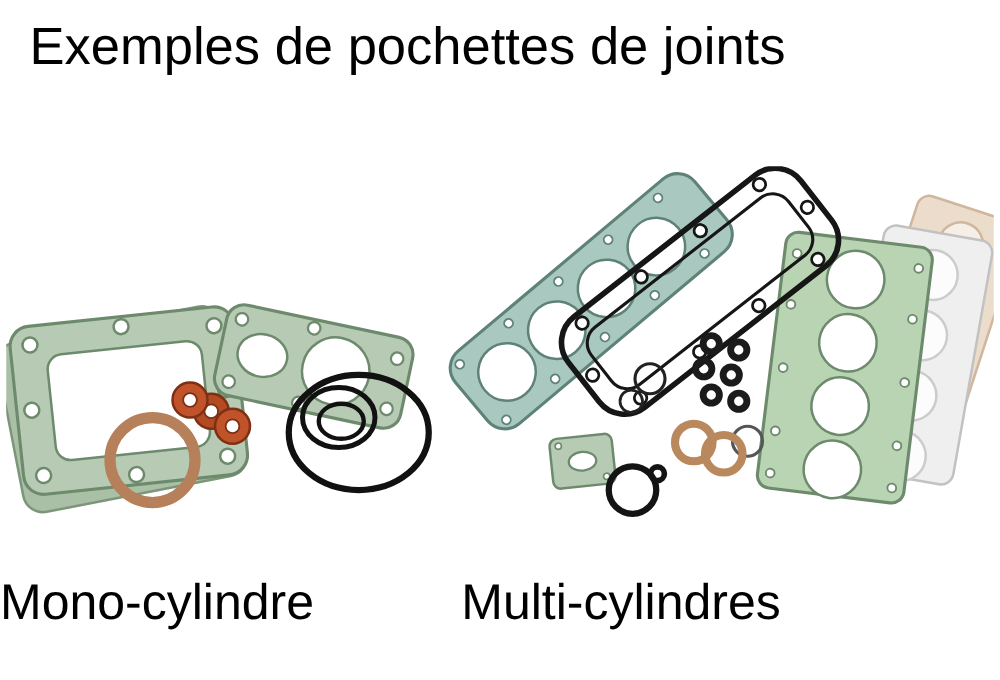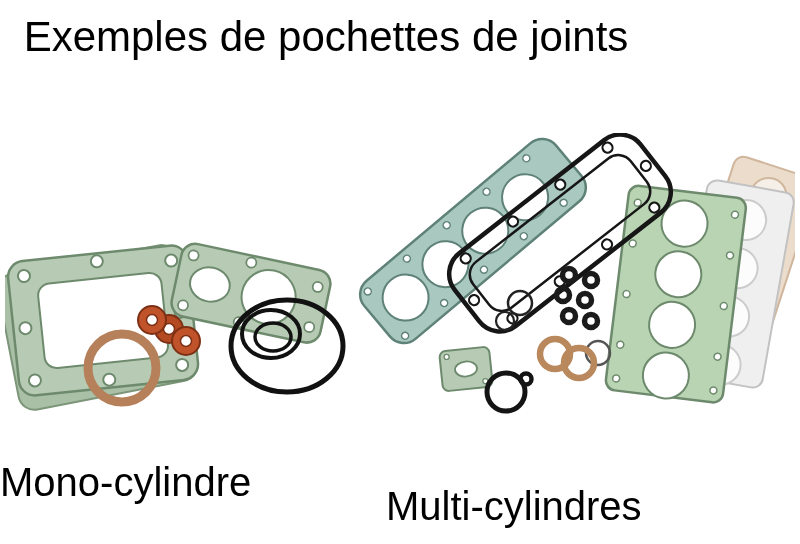--- a/index.html
+++ b/index.html
@@ -6,21 +6,21 @@
   .page{position:relative;width:800px;height:544px;background:#ffffff;overflow:hidden;
         font-family:"Liberation Sans","DejaVu Sans",sans-serif;color:#000;}
   .title{position:absolute;top:12px;left:0;width:652px;text-align:center;
          font-size:42px;line-height:1.18;font-weight:400;color:#000;}
   .photo{position:absolute;left:0;top:0;width:800px;height:544px;}
   .fig{position:absolute;}
   .fig-left{left:5px;top:228px;width:350px;height:212px;}
   .fig-right{left:355px;top:133px;width:440px;height:302px;}
   .caption{position:absolute;top:460px;font-size:40px;font-weight:400;text-align:left;color:#000;}
   .caption-left{left:0;width:400px;}
-  .caption-right{left:386px;width:400px;margin-top:24px;}
+  .caption-right{left:369px;width:400px;}
 </style>
 </head>
 <body>
 
 <div class="page">
 
   <header class="title">
     <div>Exemples de pochettes de joints</div>
   </header>
 

